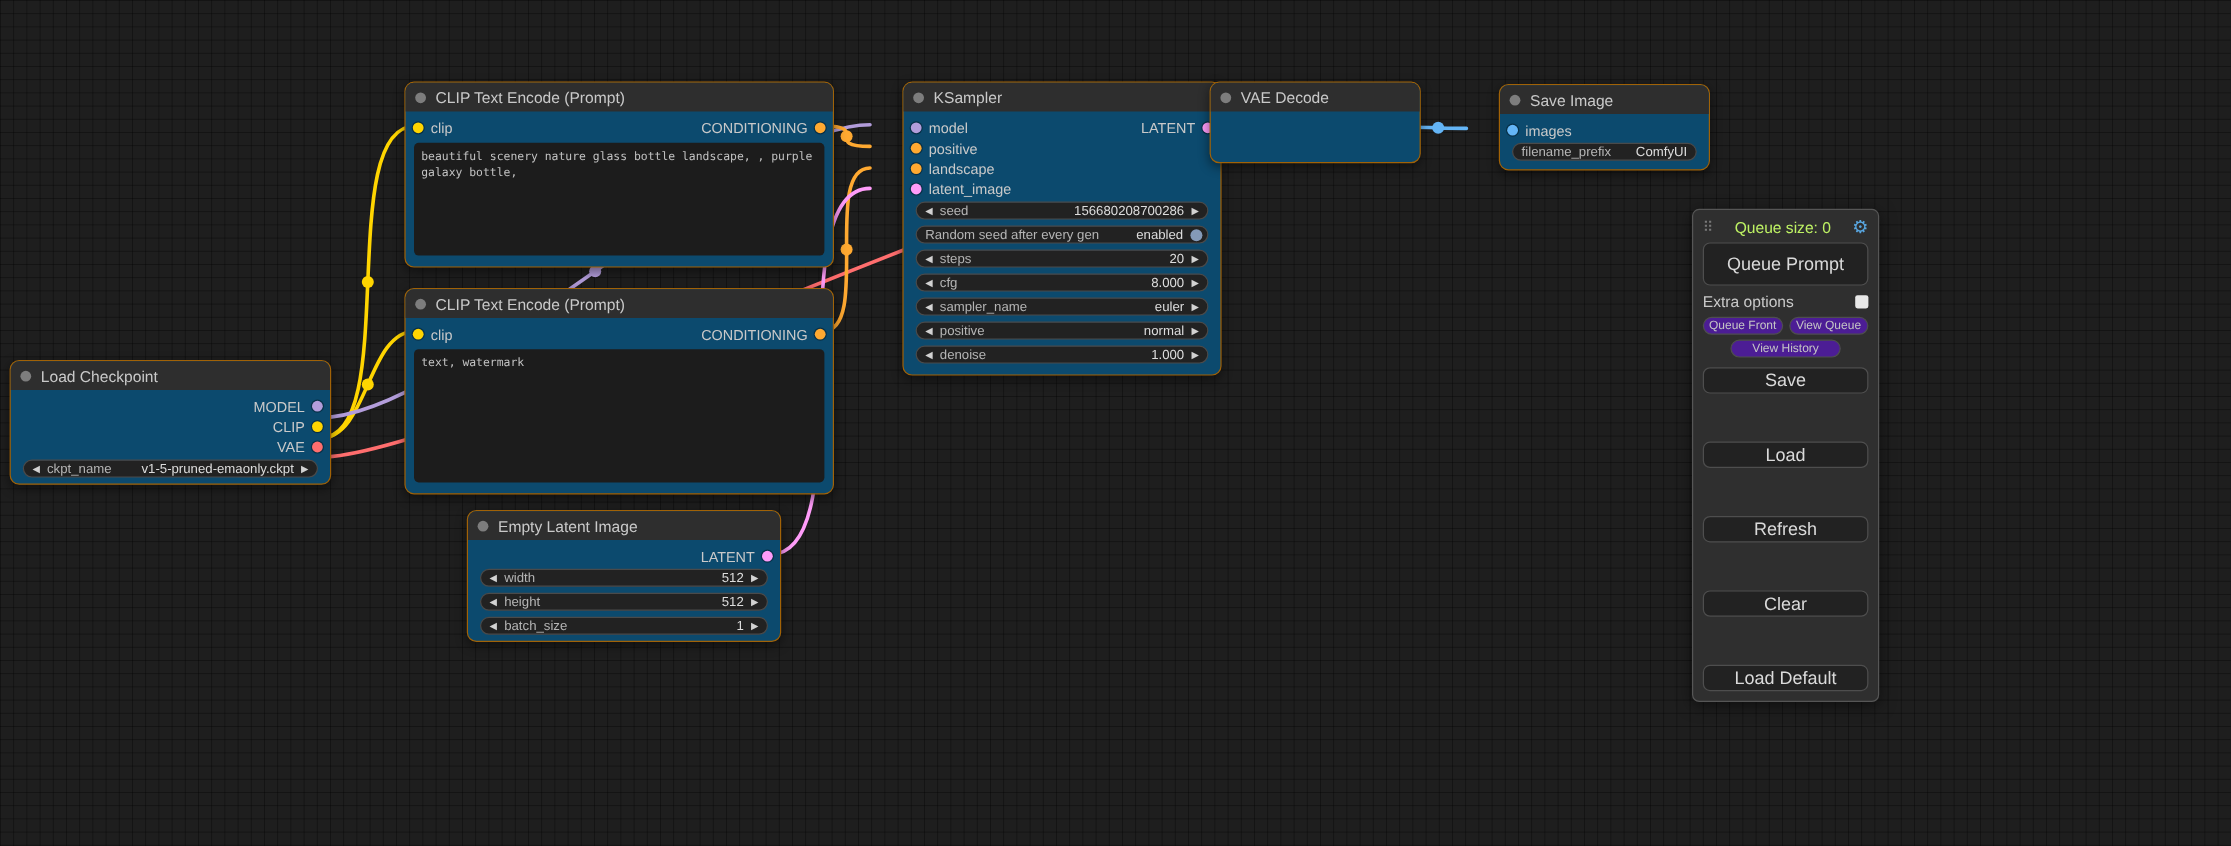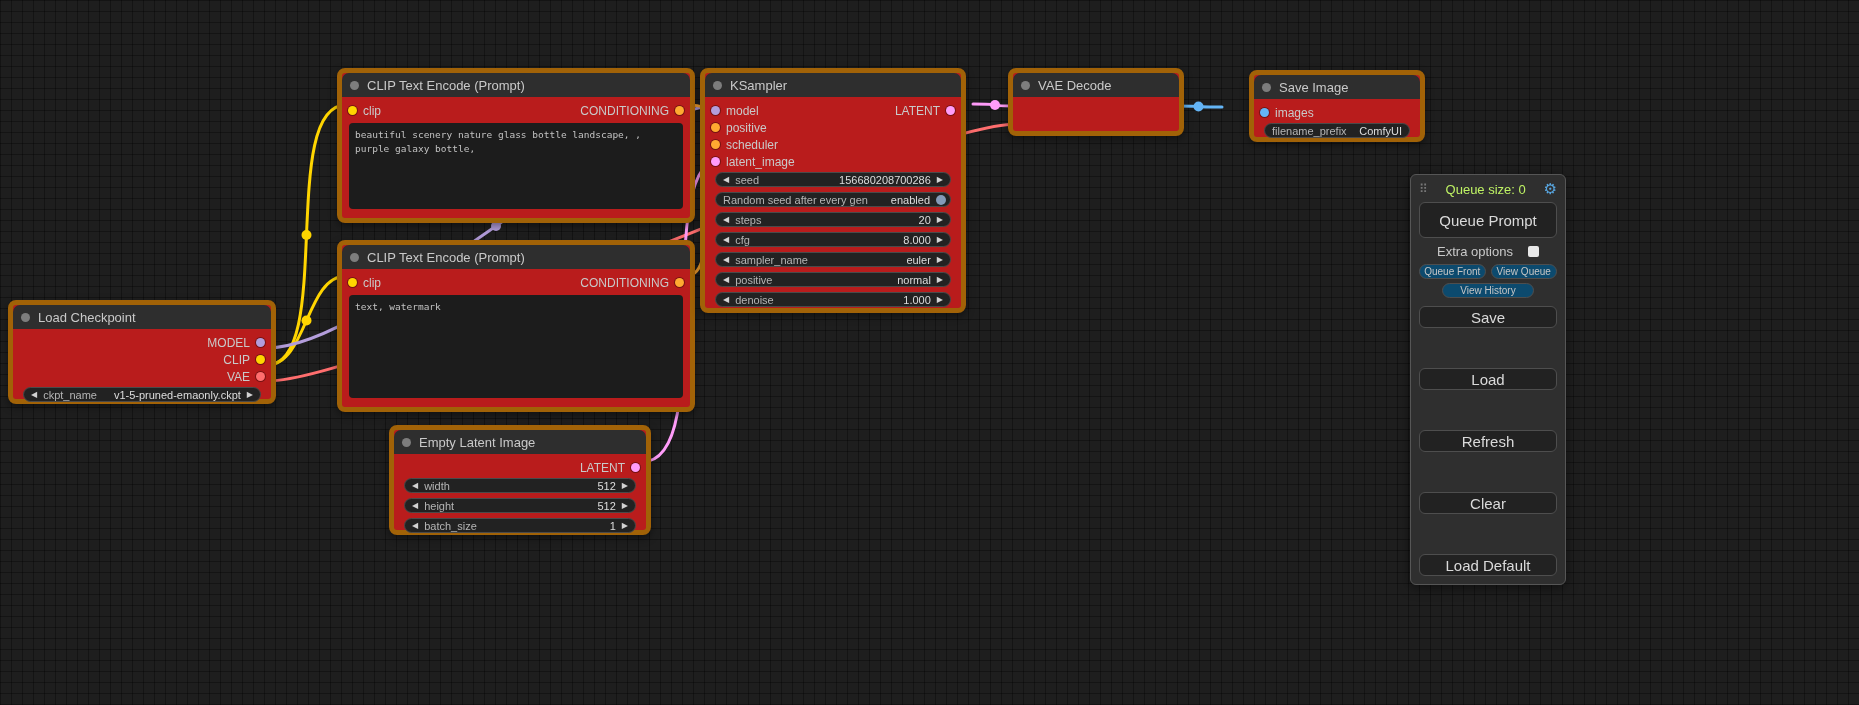--- a/index.html
+++ b/index.html
@@ -9,22 +9,22 @@
     background-color:#1e1e1e;
     background-image:
       linear-gradient(rgba(0,0,0,0.35) 1px, transparent 1px),
       linear-gradient(90deg, rgba(0,0,0,0.35) 1px, transparent 1px);
     background-size:11px 11px;
     font-family:"Liberation Sans", sans-serif;
   }
   #wires { position:absolute; left:0; top:0; width:1859px; height:705px; z-index:1; }
 
   .node {
-    position:absolute; background:#b91c1c; border-radius:8px; z-index:2;
-    border:5px solid #a16207; box-shadow:0 3px 9px rgba(0,0,0,0.45);
+    position:absolute; background:#0c4a6e; border-radius:8px; z-index:2;
+    border:1px solid #a16207; box-shadow:0 3px 9px rgba(0,0,0,0.45);
   }
   .ntitle {
     height:24px; background:#2e2e2e; border-radius:7px 7px 0 0;
     display:flex; align-items:center; padding:0 8px; gap:8px;
     font-size:13px; color:#c9c9c9; white-space:nowrap; overflow:hidden;
   }
   .ndot { width:9px; height:9px; border-radius:50%; background:#7d7d7d; flex:none; }
   .slots { margin-top:5px; }
   .srow {
     height:17px; display:flex; align-items:center; justify-content:space-between;
@@ -60,25 +60,25 @@
   .qsize { flex:1; text-align:center; color:#bef264; font-size:13px; }
   .gear  { font-size:15px; cursor:pointer; }
   .btn {
     height:24px; background:#222; border:1px solid #4e4e4e; border-radius:6px;
     color:#dadada; font-size:15px; display:flex; align-items:center; justify-content:center;
     margin-top:4px; cursor:pointer;
   }
   .btn.big { height:22px;margin-top:40px; }
   .btn.qp  { height:36px; }
   .btn.save-group { margin-top:8px; }
-  .extras { display:flex; align-items:center; justify-content:center; gap:15px; margin-top:5px; height:16px; font-size:13px; color:#c9c9c9; }
+  .extras { display:flex; align-items:center; justify-content:space-between; gap:15px; margin-top:5px; height:16px; font-size:13px; color:#c9c9c9; }
   .cbox { width:11px; height:11px; background:#e8e8e8; border-radius:2px; }
   .smallrow { display:flex; gap:5px; margin-top:5px; }
   .sbtn {
-    flex:1; height:15px; background:#0c4a6e; border:1px solid #4e4e4e; border-radius:8px;
+    flex:1; height:15px; background:#4c1d95; border:1px solid #4e4e4e; border-radius:8px;
     color:#c5c5c5; font-size:10px; display:flex; align-items:center; justify-content:center; cursor:pointer;
   }
   .sbtn.vh { flex:none; width:92px; margin:4px auto 0; }
 </style>
 </head>
 <body>
 
 <div id="canvas">
 
   <svg id="wires">
@@ -201,21 +201,21 @@
       <span class="warr">▶</span>
     </div>
     <div class="widget">
       <span class="warr">◀</span>
       <span class="wlabel">batch_size</span>
       <span class="wvalue">1</span>
       <span class="warr">▶</span>
     </div>
   </div>
 
-  <div class="node" style="left:700px;top:68px;width:266px;height:245px">
+  <div class="node" style="left:752px;top:68px;width:266px;height:245px">
     <div class="ntitle">
       <span class="ndot"></span>
       <span>KSampler</span>
     </div>
     <div class="slots">
       <div class="srow">
         <span class="sin">
           <span class="pdot" style="background: rgb(179, 157, 219);"></span>
           <span>model</span>
         </span>
@@ -226,21 +226,21 @@
       </div>
       <div class="srow">
         <span class="sin">
           <span class="pdot" style="background: rgb(255, 169, 49);"></span>
           <span>positive</span>
         </span>
       </div>
       <div class="srow">
         <span class="sin">
           <span class="pdot" style="background: rgb(255, 169, 49);"></span>
-          <span>scheduler</span>
+          <span>landscape</span>
         </span>
       </div>
       <div class="srow">
         <span class="sin">
           <span class="pdot" style="background: rgb(255, 156, 249);"></span>
           <span>latent_image</span>
         </span>
       </div>
     </div>
     <div class="widget">

